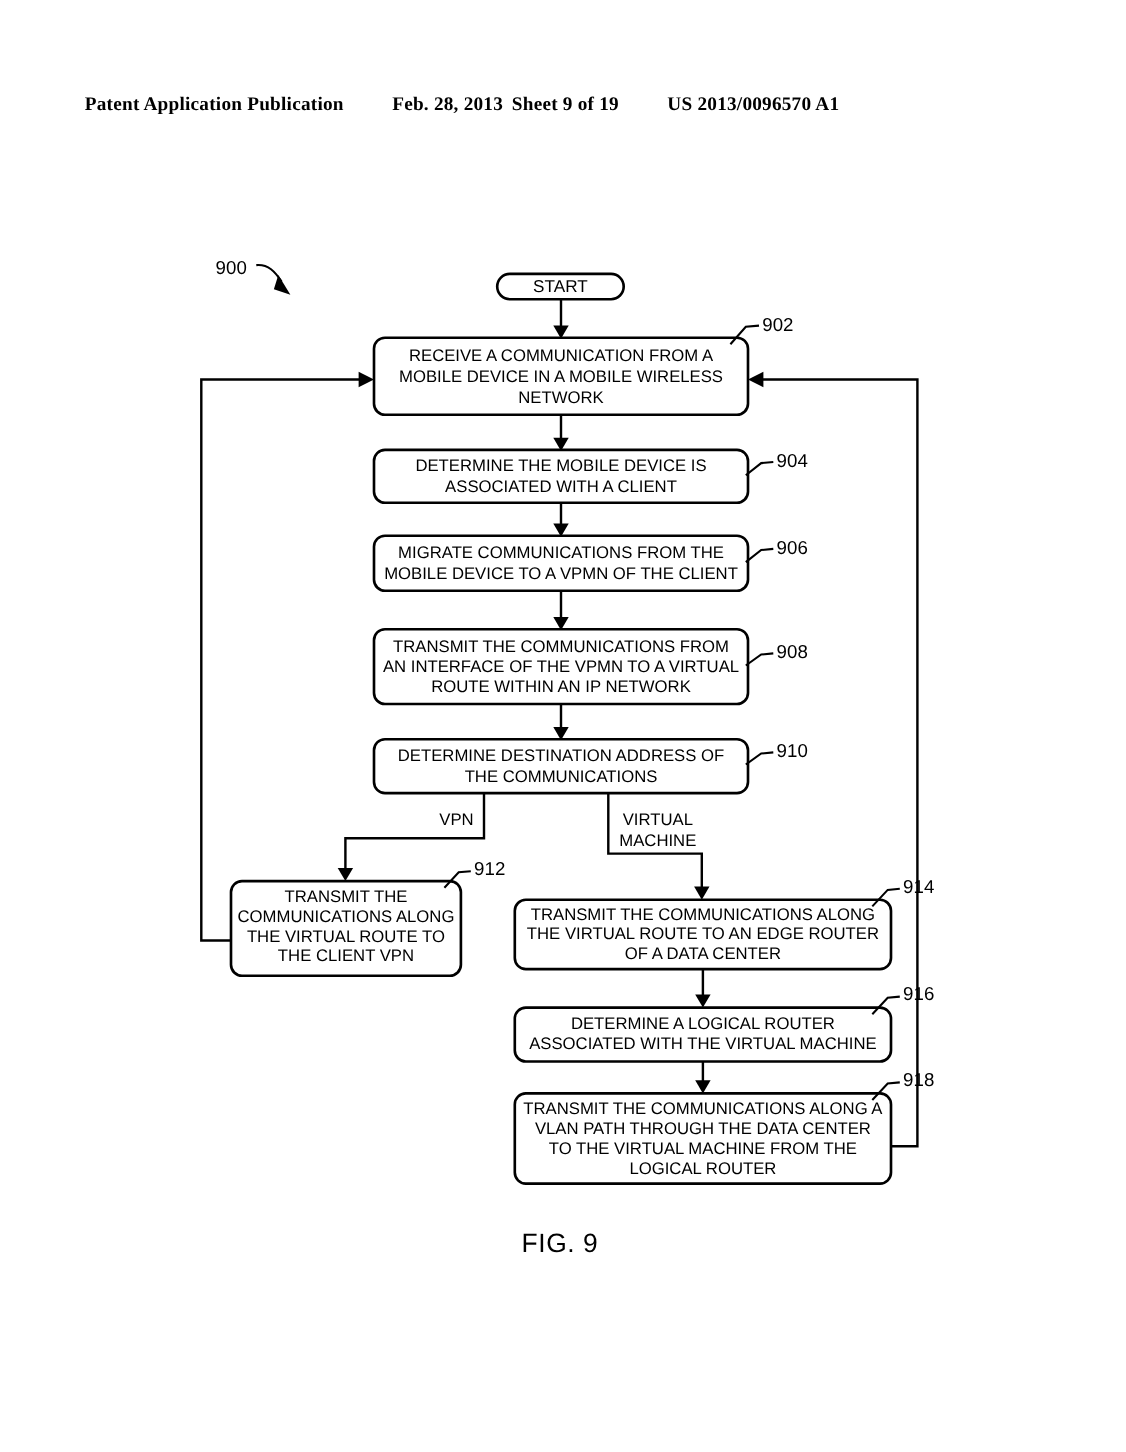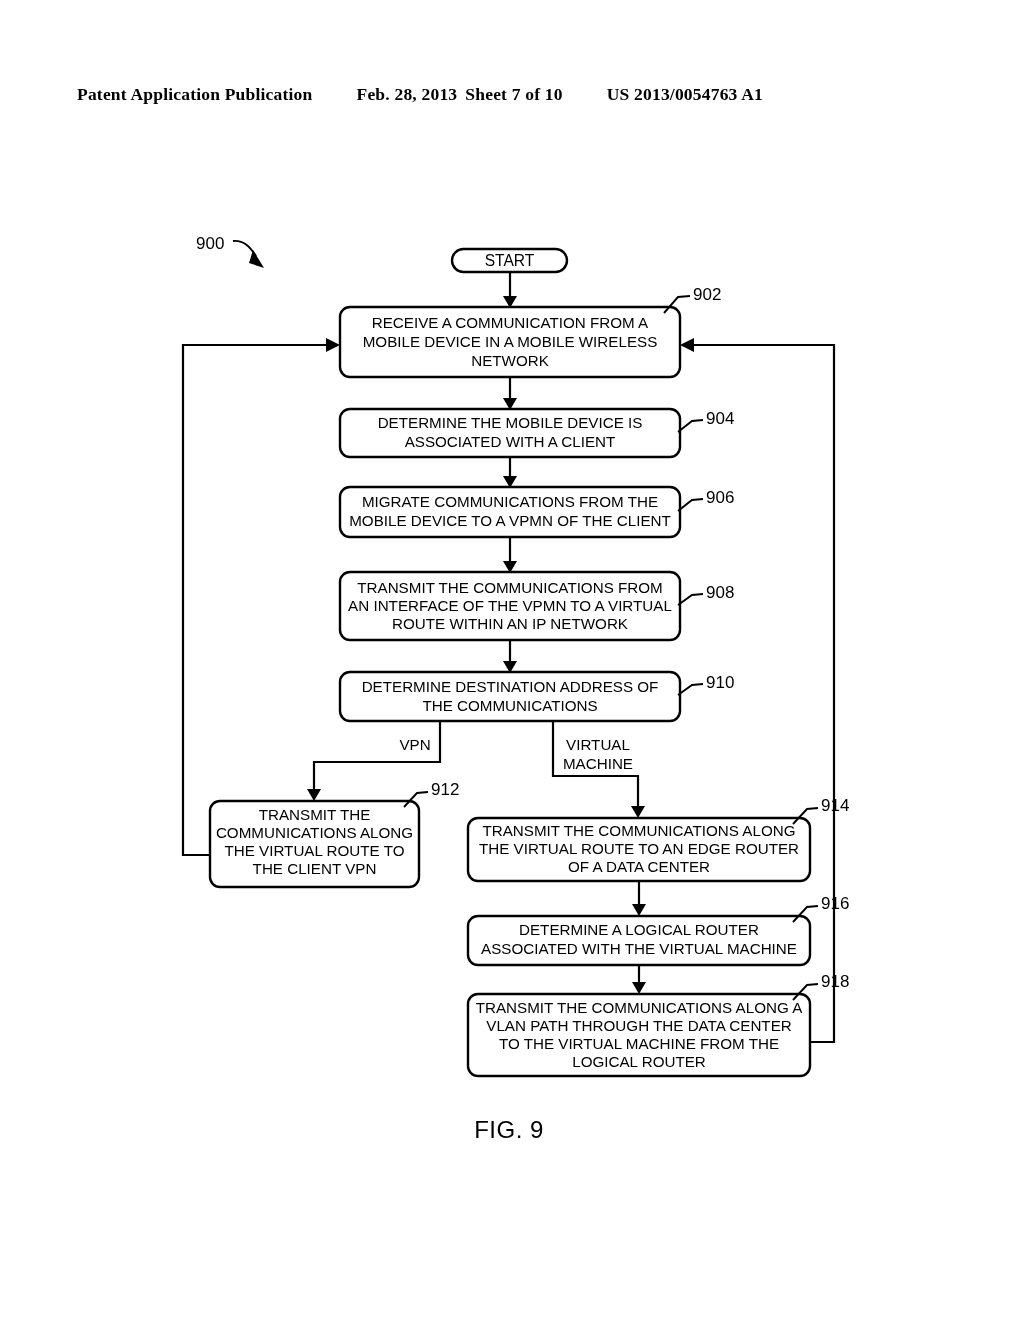--- a/index.html
+++ b/index.html
@@ -113,22 +113,22 @@
     dominant-baseline: middle;
     letter-spacing: 0.5px;
   }
 </style>
 </head>
 <body>
 
 <div class="sheet-header">
   <span class="hdr-pub">Patent Application Publication</span>
   <span class="hdr-date">Feb. 28, 2013</span>
-  <span class="hdr-sheet">Sheet 7 of 10</span>
-  <span class="hdr-num">US 2013/0054763 A1</span>
+  <span class="hdr-sheet">Sheet 9 of 19</span>
+  <span class="hdr-num">US 2013/0096570 A1</span>
 </div>
 
 <div id="figure-canvas">
 <svg viewBox="0 0 1024 1320" xmlns="http://www.w3.org/2000/svg">
 
   <text class="fc-ref" x="196" y="245">900</text>
   <path class="fc-leader" d="M 233 241 C 244 240 250 247 256 256"></path>
   <polygon class="fc-arrowhead" points="253,250 264,268 249,263"></polygon>
 
   <rect class="fc-start-rect" x="452" y="249" width="115" height="23" rx="11.5" ry="11.5"></rect>

